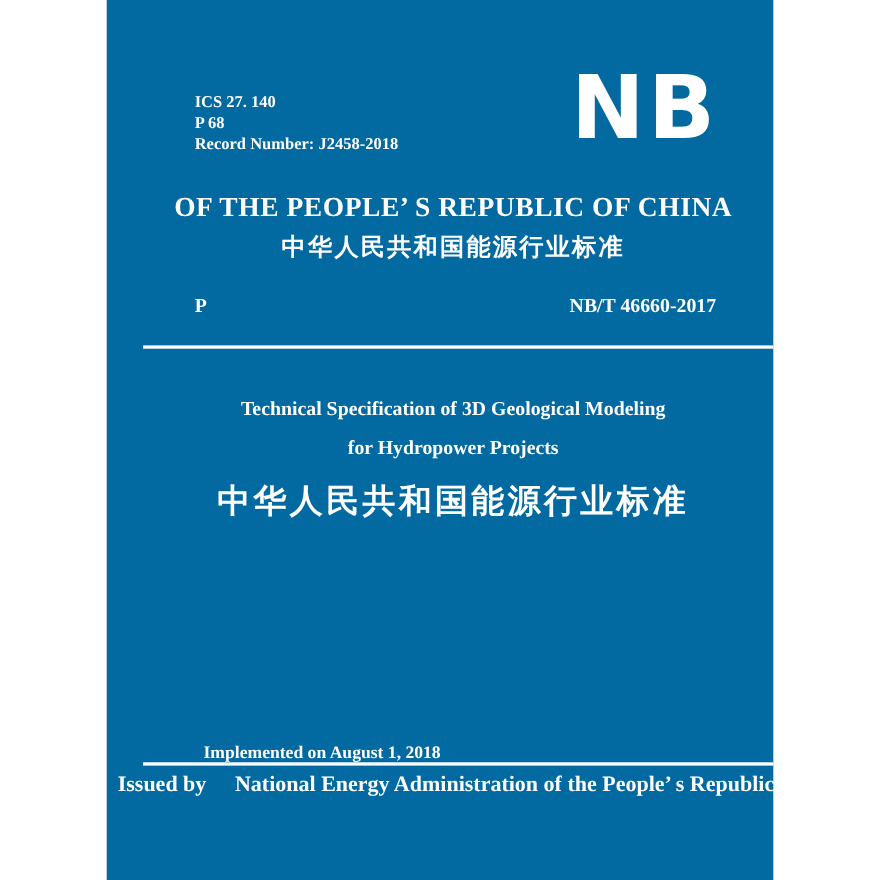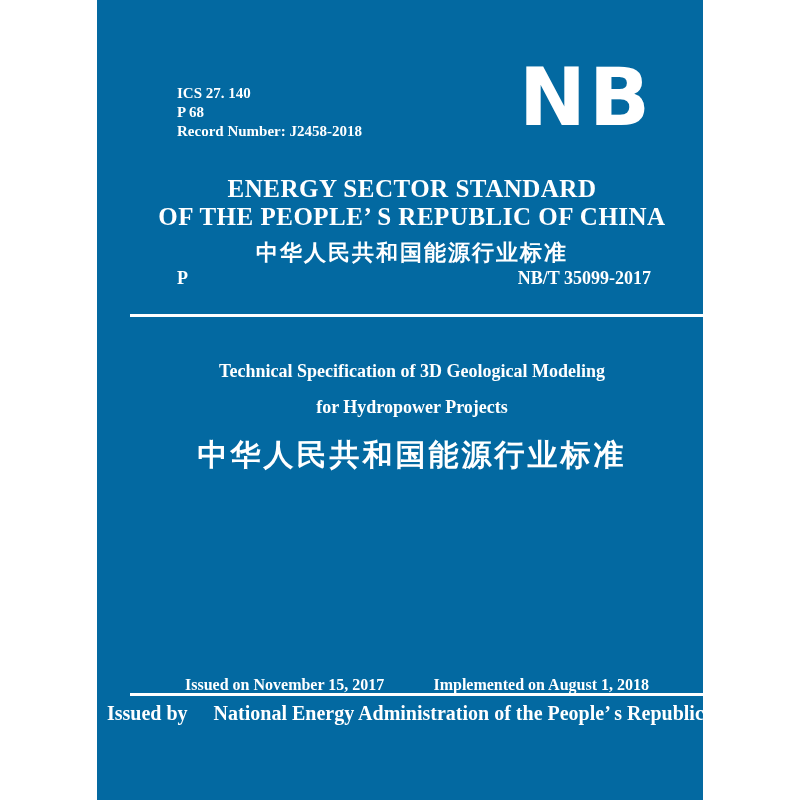--- a/index.html
+++ b/index.html
@@ -81,40 +81,38 @@
 
     <div class="ics-block">
       <div>ICS 27. 140</div>
       <div>P 68</div>
       <div>Record Number: J2458-2018</div>
     </div>
 
     <div class="nb-logo">NB</div>
 
     <div class="header-block">
-      <div class="h-en">ENERGY SECTOR STANDARD</div>
       <div class="h-en">OF THE PEOPLE’ S REPUBLIC OF CHINA</div>
       <div class="h-cn">中华人民共和国能源行业标准</div>
     </div>
 
     <div class="code-row">
       <span>P</span>
-      <span>NB/T 35099-2017</span>
+      <span>NB/T 46660-2017</span>
     </div>
 
     <div class="rule rule-top"></div>
 
     <div class="title-block">
       <div class="t-en">Technical Specification of 3D Geological Modeling</div>
       <div class="t-en">for Hydropower Projects</div>
       <div class="t-cn">中华人民共和国能源行业标准</div>
     </div>
 
     <div class="dates-row">
-      <span>Issued on November 15, 2017</span>
       <span>Implemented on August 1, 2018</span>
     </div>
 
     <div class="rule rule-bottom"></div>
 
     <div class="issuer-row">
       <span class="issuer-label">Issued by</span><span>National Energy Administration of the People’ s Republic of China</span>
     </div>
 
   </div>

